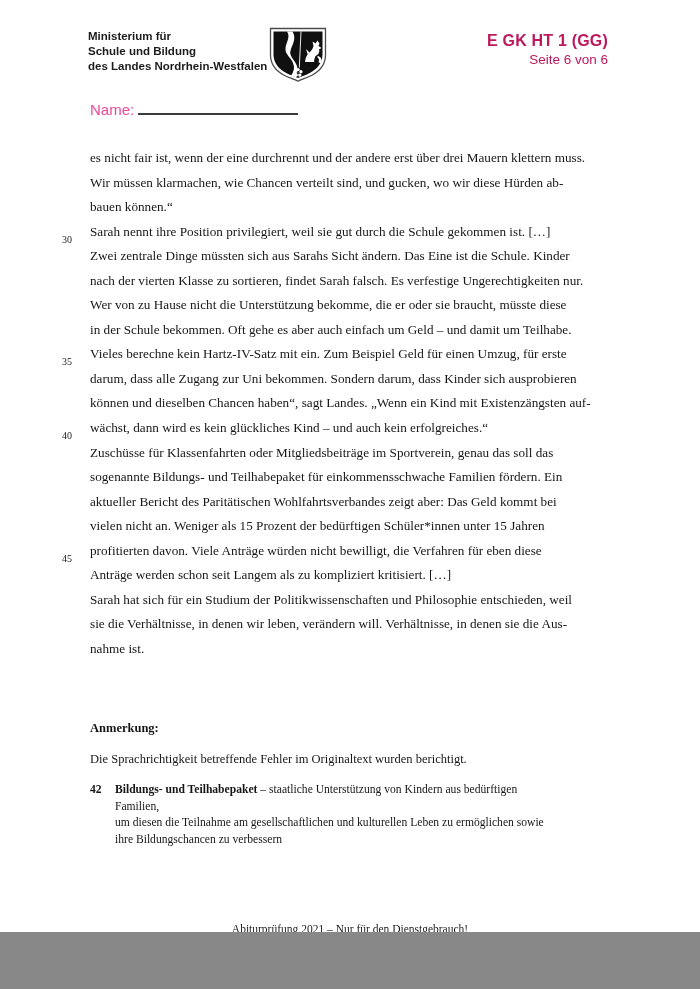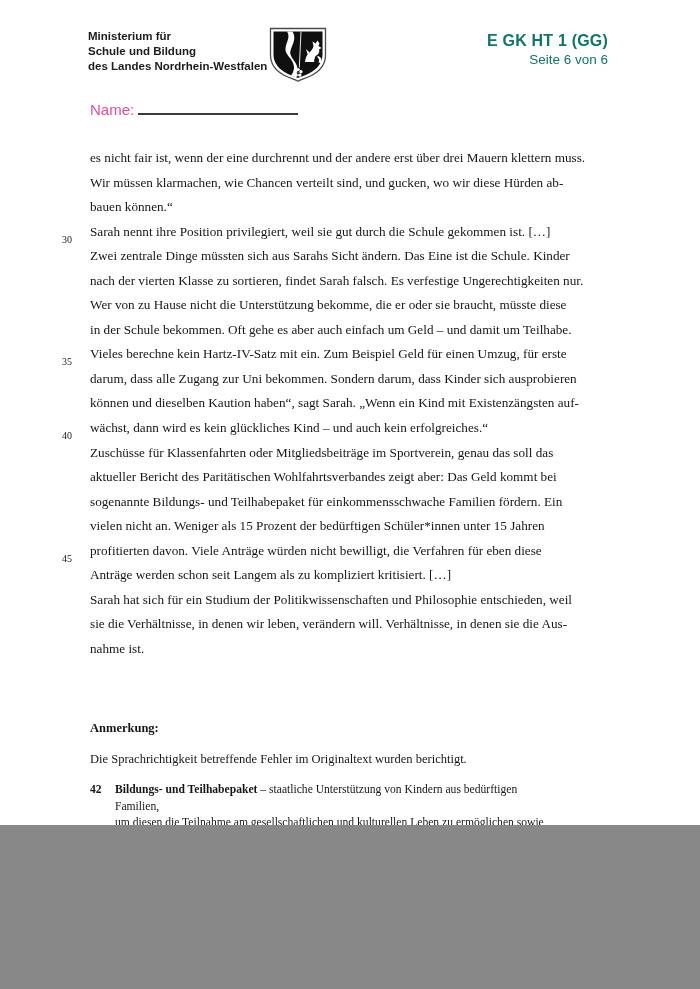--- a/index.html
+++ b/index.html
@@ -1,30 +1,30 @@
 <!DOCTYPE html>
 <html><head>
 <meta charset="utf-8">
 <style>
   html,body { margin:0; padding:0; background:#888; }
   .page {
-    position:relative; width:700px; height:825px; margin:0 auto;
+    position:relative; width:700px; height:932px; margin:0 auto;
     background:#ffffff; overflow:hidden;
     font-family:"Liberation Serif", serif; color:#161616;
   }
   
   .ministry {
     position:absolute; left:88px; top:29px;
     font-family:"Liberation Sans", sans-serif; font-weight:bold;
     font-size:11.5px; line-height:15px; color:#1c1c1c;
   }
   .coat { position:absolute; left:267px; top:26px; width:62px; height:58px; }
   .hdr-right {
     position:absolute; right:92px; top:32px; text-align:right;
-    font-family:"Liberation Sans", sans-serif; color:#0f766e;
+    font-family:"Liberation Sans", sans-serif; color:#be185d;
   }
   .exam-code { font-size:16px; font-weight:bold; letter-spacing:.2px; }
   .page-info { font-size:13.5px; margin-top:2px; }
   
   .name-row {
     position:absolute; left:90px; top:100px;
     font-family:"Liberation Sans", sans-serif; font-size:15px; color:#ec4899;
   }
   .name-blank {
     display:inline-block; width:160px; height:13px;
@@ -106,25 +106,25 @@
       <div class="tline"><span>es nicht fair ist, wenn der eine durchrennt und der andere erst über drei Mauern klettern muss.</span></div>
       <div class="tline"><span>Wir müssen klarmachen, wie Chancen verteilt sind, und gucken, wo wir diese Hürden ab-</span></div>
       <div class="tline"><span>bauen können.“</span></div>
       <div class="tline"><span class="lno">30</span><span>Sarah nennt ihre Position privilegiert, weil sie gut durch die Schule gekommen ist. […]</span></div>
       <div class="tline"><span>Zwei zentrale Dinge müssten sich aus Sarahs Sicht ändern. Das Eine ist die Schule. Kinder</span></div>
       <div class="tline"><span>nach der vierten Klasse zu sortieren, findet Sarah falsch. Es verfestige Ungerechtigkeiten nur.</span></div>
       <div class="tline"><span>Wer von zu Hause nicht die Unterstützung bekomme, die er oder sie braucht, müsste diese</span></div>
       <div class="tline"><span>in der Schule bekommen. Oft gehe es aber auch einfach um Geld – und damit um Teilhabe.</span></div>
       <div class="tline"><span class="lno">35</span><span>Vieles berechne kein Hartz-IV-Satz mit ein. Zum Beispiel Geld für einen Umzug, für erste</span></div>
       <div class="tline"><span>darum, dass alle Zugang zur Uni bekommen. Sondern darum, dass Kinder sich ausprobieren</span></div>
-      <div class="tline"><span>können und dieselben Kaution haben“, sagt Sarah. „Wenn ein Kind mit Existenzängsten auf-</span></div>
+      <div class="tline"><span>können und dieselben Chancen haben“, sagt Landes. „Wenn ein Kind mit Existenzängsten auf-</span></div>
       <div class="tline"><span class="lno">40</span><span>wächst, dann wird es kein glückliches Kind – und auch kein erfolgreiches.“</span></div>
       <div class="tline"><span>Zuschüsse für Klassenfahrten oder Mitgliedsbeiträge im Sportverein, genau das soll das</span></div>
+      <div class="tline"><span>sogenannte Bildungs- und Teilhabepaket für einkommensschwache Familien fördern. Ein</span></div>
       <div class="tline"><span>aktueller Bericht des Paritätischen Wohlfahrtsverbandes zeigt aber: Das Geld kommt bei</span></div>
-      <div class="tline"><span>sogenannte Bildungs- und Teilhabepaket für einkommensschwache Familien fördern. Ein</span></div>
       <div class="tline"><span>vielen nicht an. Weniger als 15 Prozent der bedürftigen Schüler*innen unter 15 Jahren</span></div>
       <div class="tline"><span class="lno">45</span><span>profitierten davon. Viele Anträge würden nicht bewilligt, die Verfahren für eben diese</span></div>
       <div class="tline"><span>Anträge werden schon seit Langem als zu kompliziert kritisiert. […]</span></div>
       <div class="tline"><span>Sarah hat sich für ein Studium der Politikwissenschaften und Philosophie entschieden, weil</span></div>
       <div class="tline"><span>sie die Verhältnisse, in denen wir leben, verändern will. Verhältnisse, in denen sie die Aus-</span></div>
       <div class="tline"><span>nahme ist.</span></div>
     </div>
 
   <div class="anm">
     <p class="anm-h">Anmerkung:</p>

